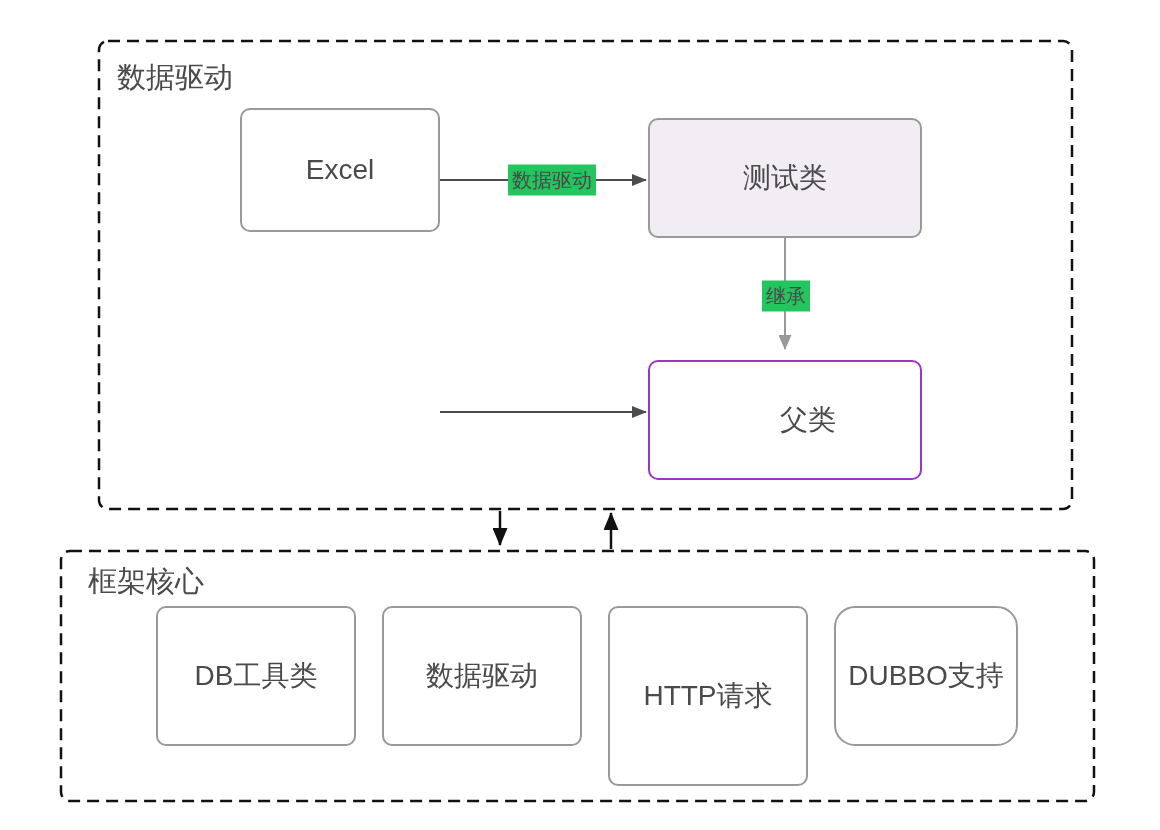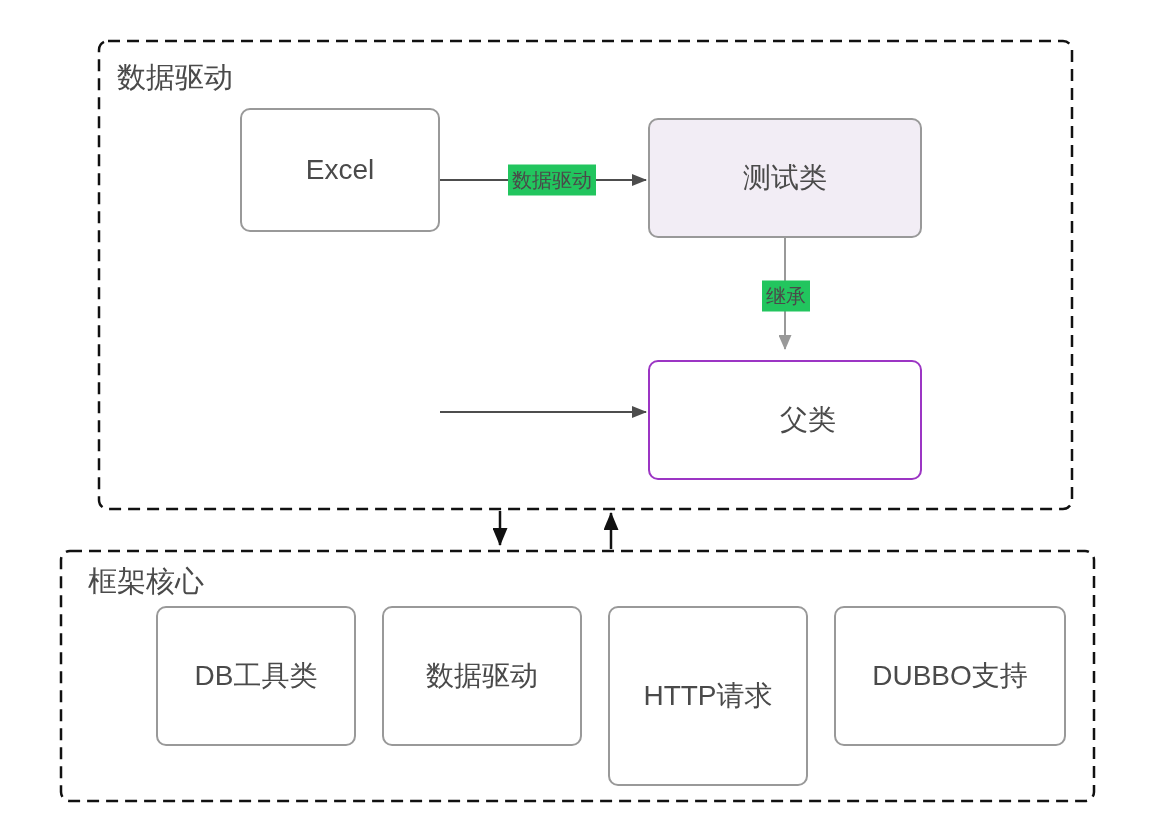--- a/index.html
+++ b/index.html
@@ -46,21 +46,21 @@
     color: #4a4a4a;
     white-space: nowrap;
   }
   .node-excel       { left: 240px; top: 108px; width: 200px; height: 124px; }
   .node-test-class  { left: 648px; top: 118px; width: 274px; height: 120px; background: #f2edf5; }
   .node-config-file { left: 240px; top: 343px; width: 200px; height: 140px; }
   .node-parent-class{ left: 648px; top: 360px; width: 274px; height: 120px; border: 2.5px solid #9c35c4; padding-left: 46px; }
   .node-db-tool     { left: 156px; top: 606px; width: 200px; height: 140px; }
   .node-report-gen  { left: 382px; top: 606px; width: 200px; height: 140px; }
   .node-http-request{ left: 608px; top: 606px; width: 200px; height: 180px; }
-  .node-dubbo       { left: 834px; top: 606px; width: 232px; height: 140px; }
+  .node-dubbo       { left: 834px; top: 606px; width: 184px; height: 140px; border-radius: 21px; }
   .edge-label {
     position: absolute;
     transform: translate(-50%, -50%);
     background: #22c55e;
     font-size: 20px;
     color: #4a4a4a;
     white-space: nowrap;
     padding: 2px 4px;
     z-index: 4;
   }

